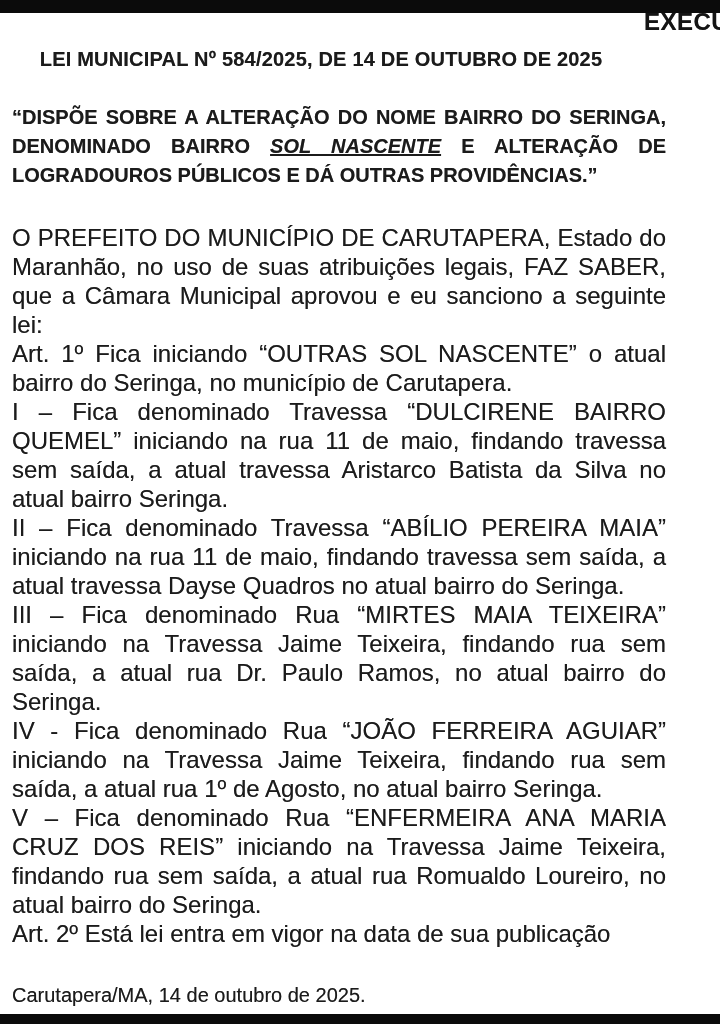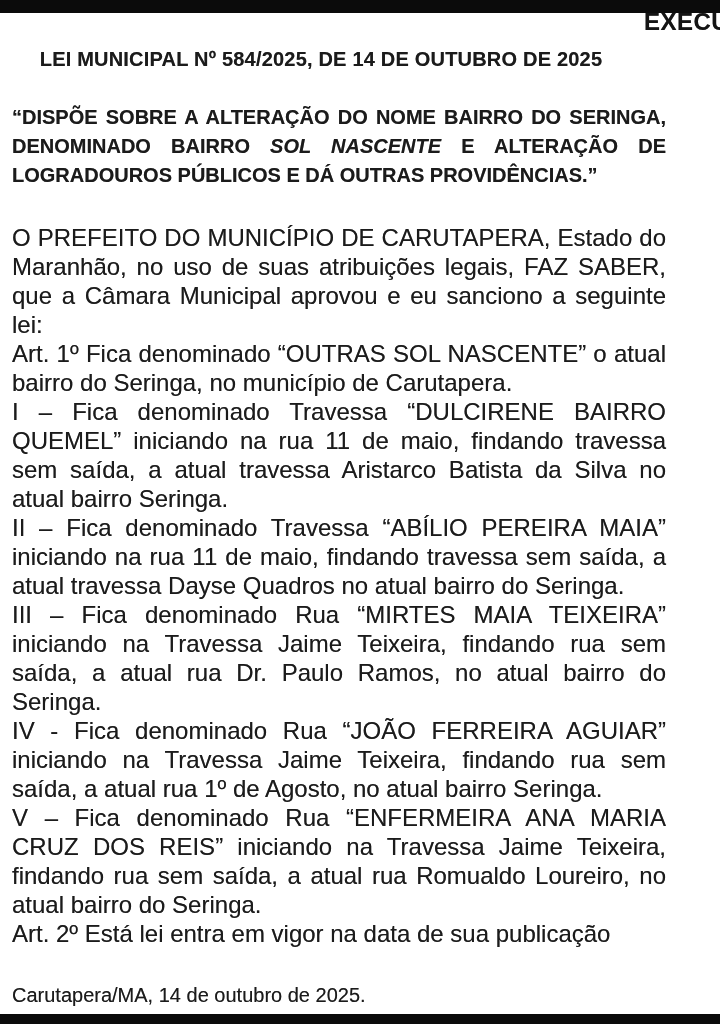--- a/index.html
+++ b/index.html
@@ -37,21 +37,21 @@
     margin: 46px 36px 0 0;
     font-size: 20px; font-weight: 700;
     line-height: 26px; text-align: center;
     letter-spacing: 0.2px;
   }
   .summary {
     margin: 31px 0 0 0;
     font-weight: 700; text-align: justify;
     line-height: 29px; font-size: 20px;
   }
-  .summary .it { font-style: italic; }
+  .summary .it { font-style: italic; text-decoration: underline; }
   .par {
     margin: 0; text-align: justify;
     line-height: 29px; font-size: 24px;
   }
   .preamble { margin-top: 33px; }
   .b { font-weight: 400; }
   .dateline {
     margin: 33px 0 0 0;
     font-size: 20px; line-height: 29px;
   }
@@ -79,21 +79,21 @@
   <div class="corner-text">EXECUTIVO</div>
 
   <div class="content">
 
     <div class="title">LEI MUNICIPAL Nº 584/2025, DE 14 DE OUTUBRO DE 2025</div>
 
     <p class="summary"><span>“DISPÕE SOBRE A ALTERAÇÃO DO NOME BAIRRO DO SERINGA, DENOMINADO BAIRRO </span><span class="it">SOL NASCENTE</span><span> E ALTERAÇÃO DE LOGRADOUROS PÚBLICOS E DÁ OUTRAS PROVIDÊNCIAS.”</span></p>
 
     <p class="par preamble">O PREFEITO DO MUNICÍPIO DE CARUTAPERA, Estado do Maranhão, no uso de suas atribuições legais, FAZ SABER, que a Câmara Municipal aprovou e eu sanciono a seguinte lei:</p>
 
-    <p class="par"><span class="b">Art. 1º</span><span> Fica denominado </span><span class="b">“OUTRAS SOL NASCENTE”</span><span> o atual bairro do Seringa, no município de Carutapera.</span></p>
+    <p class="par"><span class="b">Art. 1º</span><span> Fica iniciando </span><span class="b">“OUTRAS SOL NASCENTE”</span><span> o atual bairro do Seringa, no município de Carutapera.</span></p>
 
     <p class="par"><span>I – Fica denominado Travessa </span><span class="b">“DULCIRENE BAIRRO QUEMEL”</span><span> iniciando na rua 11 de maio, findando travessa sem saída, a atual travessa Aristarco Batista da Silva no atual bairro Seringa.</span></p>
 
     <p class="par"><span>II – Fica denominado Travessa </span><span class="b">“ABÍLIO PEREIRA MAIA”</span><span> iniciando na rua 11 de maio, findando travessa sem saída, a atual travessa Dayse Quadros no atual bairro do Seringa.</span></p>
 
     <p class="par"><span>III – Fica denominado Rua </span><span class="b">“MIRTES MAIA TEIXEIRA”</span><span> iniciando na Travessa Jaime Teixeira, findando rua sem saída, a atual rua Dr. Paulo Ramos, no atual bairro do Seringa.</span></p>
 
     <p class="par"><span>IV - Fica denominado Rua </span><span class="b">“JOÃO FERREIRA AGUIAR”</span><span> iniciando na Travessa Jaime Teixeira, findando rua sem saída, a atual rua 1º de Agosto, no atual bairro Seringa.</span></p>
 
     <p class="par"><span>V – Fica denominado Rua </span><span class="b">“ENFERMEIRA ANA MARIA CRUZ DOS REIS”</span><span> iniciando na Travessa Jaime Teixeira, findando rua sem saída, a atual rua Romualdo Loureiro, no atual bairro do Seringa.</span></p>

